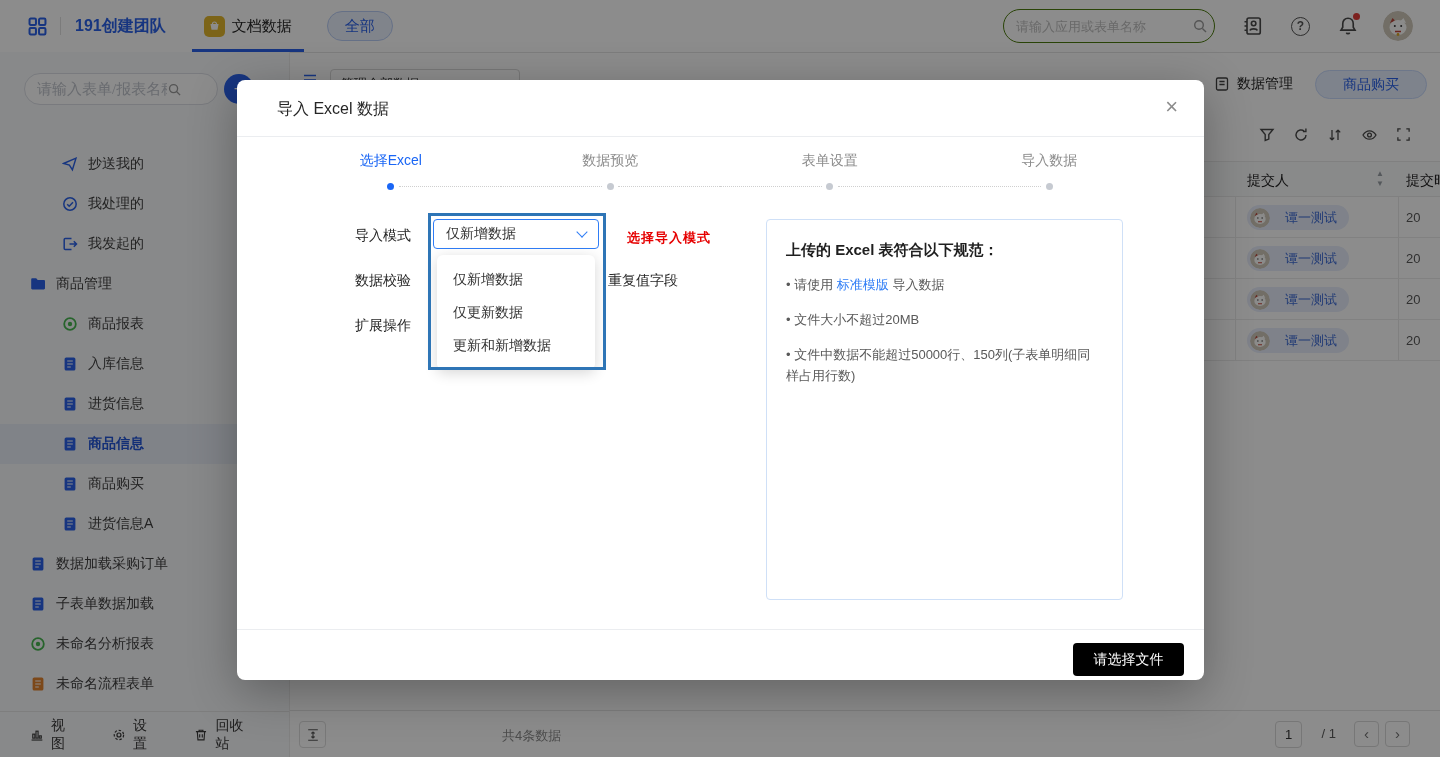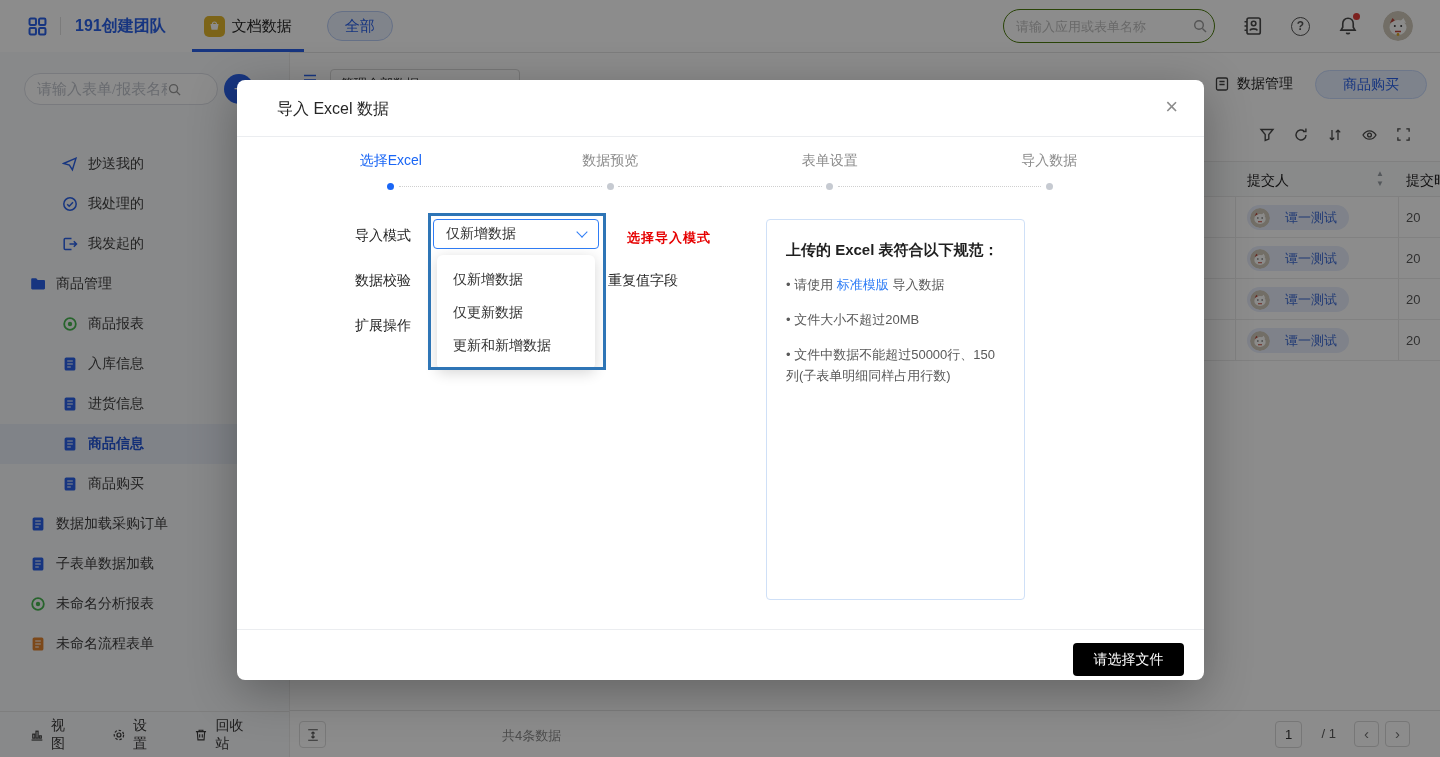--- a/index.html
+++ b/index.html
@@ -85,21 +85,21 @@
   .dot-cell::after { left:calc(50% + 8px); right:0; }
   .dot-cell.first::before { display:none; }
   .dot-cell.last::after { display:none; }
   .form-label { position:absolute; left:118px; font-size:14px; color:#262626; }
   .mode-select { position:absolute; left:196px; top:139px; width:166px; height:30px; border:1px solid #2f7df6; border-radius:4px; background:#fff; display:flex; align-items:center; padding:0 12px; font-size:14px; color:#333; }
   .chev { width:8px; height:8px; border-right:1.6px solid #2f7df6; border-bottom:1.6px solid #2f7df6; transform:rotate(45deg); margin-left:auto; margin-top:-4px; }
   .chev-gray { border-color:#8c8c8c; margin-left:auto; }
   .occluded-text { position:absolute; left:371px; top:192px; font-size:14px; color:#262626; }
   .dropdown { position:absolute; left:200px; top:175px; width:158px; background:#fff; border-radius:6px; box-shadow:0 3px 14px rgba(0,0,0,.16); padding:8px 0; z-index:5; }
   .dd-opt { height:33px; line-height:33px; padding-left:16px; font-size:14px; color:#333; cursor:pointer; }
-  .spec-panel { position:absolute; left:529px; top:139px; width:259px; height:381px; border:1px solid #cfe0f7; border-radius:4px; padding:21px 19px; }
+  .spec-panel { position:absolute; left:529px; top:139px; width:357px; height:381px; border:1px solid #cfe0f7; border-radius:4px; padding:21px 19px; }
   .spec-title { font-size:15px; font-weight:bold; color:#1f1f1f; }
   .spec-list { list-style:none; margin-top:6px; }
   .spec-list li { margin-top:14px; font-size:13px; color:#595959; line-height:21px; }
   .spec-list li::before { content:"• "; color:#595959; }
   .spec-link { color:#2f7df6; cursor:pointer; }
   .modal-footer { position:absolute; left:0; right:0; top:549px; height:51px; border-top:1px solid #ebedf0; }
   .choose-btn { position:absolute; right:20px; top:13px; width:111px; height:33px; background:#000000; border:none; border-radius:4px; color:#fff; font-size:14px; font-family:inherit; cursor:pointer; }
 
   
   .annotation-rect { position:absolute; left:428px; top:213px; width:178px; height:157px; border:3px solid #2e75b6; z-index:30; }
@@ -252,20 +252,27 @@
             <path d="M5.2 5h5.6M5.2 8h5.6M5.2 11h3.6" stroke="#fff" stroke-width="1.2"></path>
           </svg>
         <span>商品信息</span>
       </div>
       <div class="side-item lvl1">
         <svg width="16" height="16" viewBox="0 0 16 16">
             <rect x="2.6" y="1.4" width="10.8" height="13.2" rx="1.6" fill="#2a62e9"></rect>
             <path d="M5.2 5h5.6M5.2 8h5.6M5.2 11h3.6" stroke="#fff" stroke-width="1.2"></path>
           </svg>
         <span>商品购买</span>
+      </div>
+      <div class="side-item lvl1">
+        <svg width="16" height="16" viewBox="0 0 16 16">
+            <rect x="2.6" y="1.4" width="10.8" height="13.2" rx="1.6" fill="#2a62e9"></rect>
+            <path d="M5.2 5h5.6M5.2 8h5.6M5.2 11h3.6" stroke="#fff" stroke-width="1.2"></path>
+          </svg>
+        <span>进货信息A</span>
       </div>
       <div class="side-item lvl0">
         <svg width="16" height="16" viewBox="0 0 16 16">
             <rect x="2.6" y="1.4" width="10.8" height="13.2" rx="1.6" fill="#2a62e9"></rect>
             <path d="M5.2 5h5.6M5.2 8h5.6M5.2 11h3.6" stroke="#fff" stroke-width="1.2"></path>
           </svg>
         <span>数据加载采购订单</span>
       </div>
       <div class="side-item lvl0">
         <svg width="16" height="16" viewBox="0 0 16 16">

